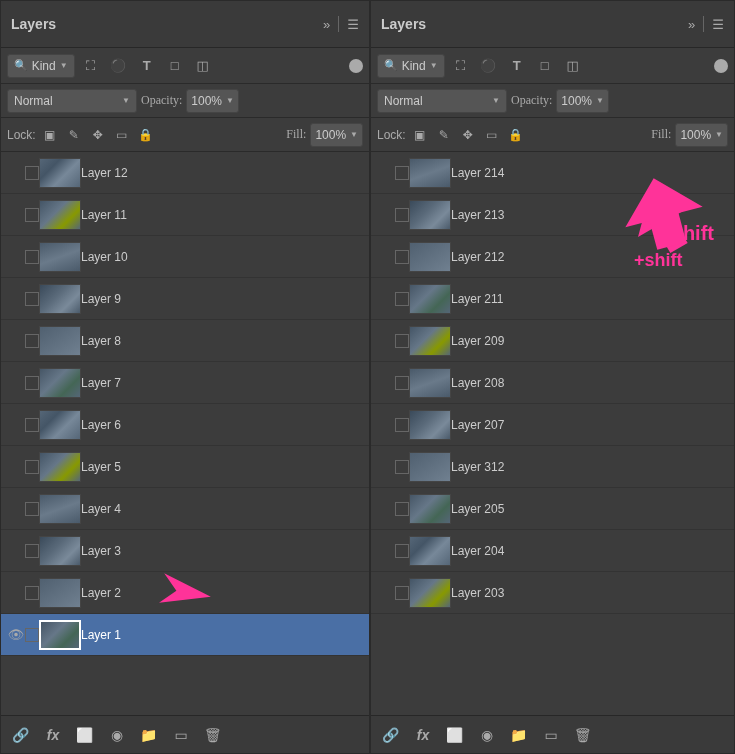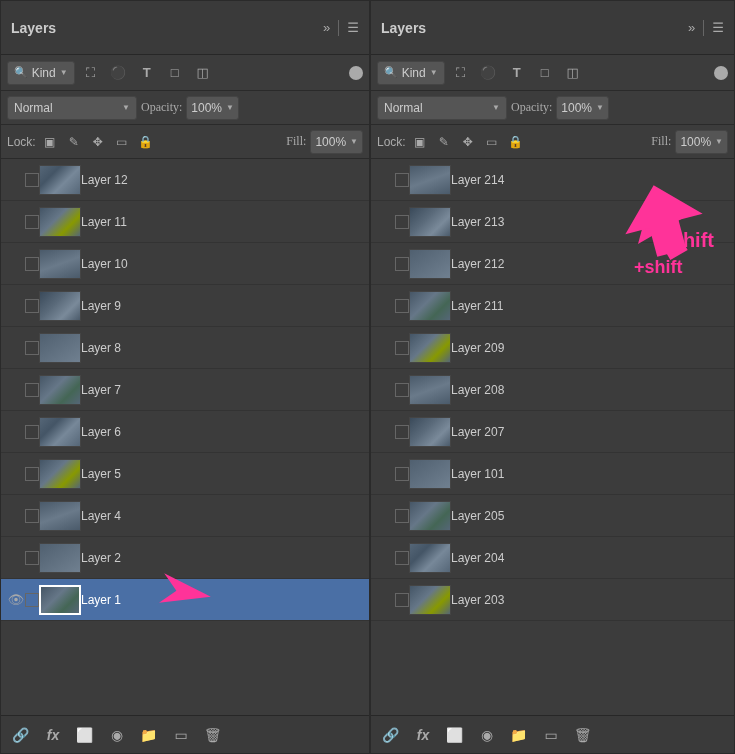--- a/index.html
+++ b/index.html
@@ -25,21 +25,21 @@
     }
     .panel-right {
       background: #3c3c3c;
       border-left: 1px solid #2a2a2a;
       flex: 1;
     }
 
     
     .panel-header {
       background: #3a3a3a;
-      height: 54px;
+      height: 47px;
       display: flex;
       align-items: center;
       padding: 0 10px;
       border-bottom: 1px solid #272727;
       gap: 6px;
     }
     .panel-title {
       font-size: 14px;
       font-weight: 600;
       color: #ccc;
@@ -365,20 +365,28 @@
         <div class="layer-checkbox"></div>
         <div class="layer-thumb">
           <div style="width: 100%; height: 100%; background: linear-gradient(160deg, rgb(74, 90, 106) 0%, rgb(106, 122, 138) 50%, rgb(74, 90, 106) 100%);"></div>
         </div>
         <span class="layer-name">Layer 4</span>
       </div>
       <div class="layer-item">
         <div class="layer-visibility"></div>
         <div class="layer-checkbox"></div>
         <div class="layer-thumb">
+          <div style="width: 100%; height: 100%; background: linear-gradient(135deg, rgb(58, 74, 90) 0%, rgb(90, 106, 122) 40%, rgb(122, 138, 154) 70%, rgb(74, 90, 106) 100%);"></div>
+        </div>
+        <span class="layer-name">Layer 3</span>
+      </div>
+      <div class="layer-item">
+        <div class="layer-visibility"></div>
+        <div class="layer-checkbox"></div>
+        <div class="layer-thumb">
           <div style="width: 100%; height: 100%; background: linear-gradient(145deg, rgb(80, 96, 112) 0%, rgb(96, 112, 128) 50%, rgb(112, 128, 144) 100%);"></div>
         </div>
         <span class="layer-name">Layer 2</span>
       </div>
       <div class="layer-item selected">
         <div class="layer-visibility">👁</div>
         <div class="layer-checkbox"></div>
         <div class="layer-thumb layer-thumb-selected">
           <div style="width: 100%; height: 100%; background: linear-gradient(135deg, rgb(70, 86, 102) 0%, rgb(102, 119, 136) 40%, rgb(68, 102, 85) 70%, rgb(85, 102, 119) 100%);"></div>
         </div>
@@ -517,21 +525,21 @@
           <div style="background: linear-gradient(135deg, rgb(58, 74, 90) 0%, rgb(90, 106, 122) 40%, rgb(122, 138, 154) 70%, rgb(74, 90, 106) 100%); width: 100%; height: 100%;"></div>
         </div>
         <span class="layer-name">Layer 207</span>
       </div>
       <div class="layer-item">
         <div class="layer-visibility"></div>
         <div class="layer-checkbox"></div>
         <div class="layer-thumb">
           <div style="background: linear-gradient(145deg, rgb(80, 96, 112) 0%, rgb(96, 112, 128) 50%, rgb(112, 128, 144) 100%); width: 100%; height: 100%;"></div>
         </div>
-        <span class="layer-name">Layer 101</span>
+        <span class="layer-name">Layer 312</span>
       </div>
       <div class="layer-item">
         <div class="layer-visibility"></div>
         <div class="layer-checkbox"></div>
         <div class="layer-thumb">
           <div style="background: linear-gradient(135deg, rgb(70, 86, 102) 0%, rgb(102, 119, 136) 40%, rgb(68, 102, 85) 70%, rgb(85, 102, 119) 100%); width: 100%; height: 100%;"></div>
         </div>
         <span class="layer-name">Layer 205</span>
       </div>
       <div class="layer-item">

